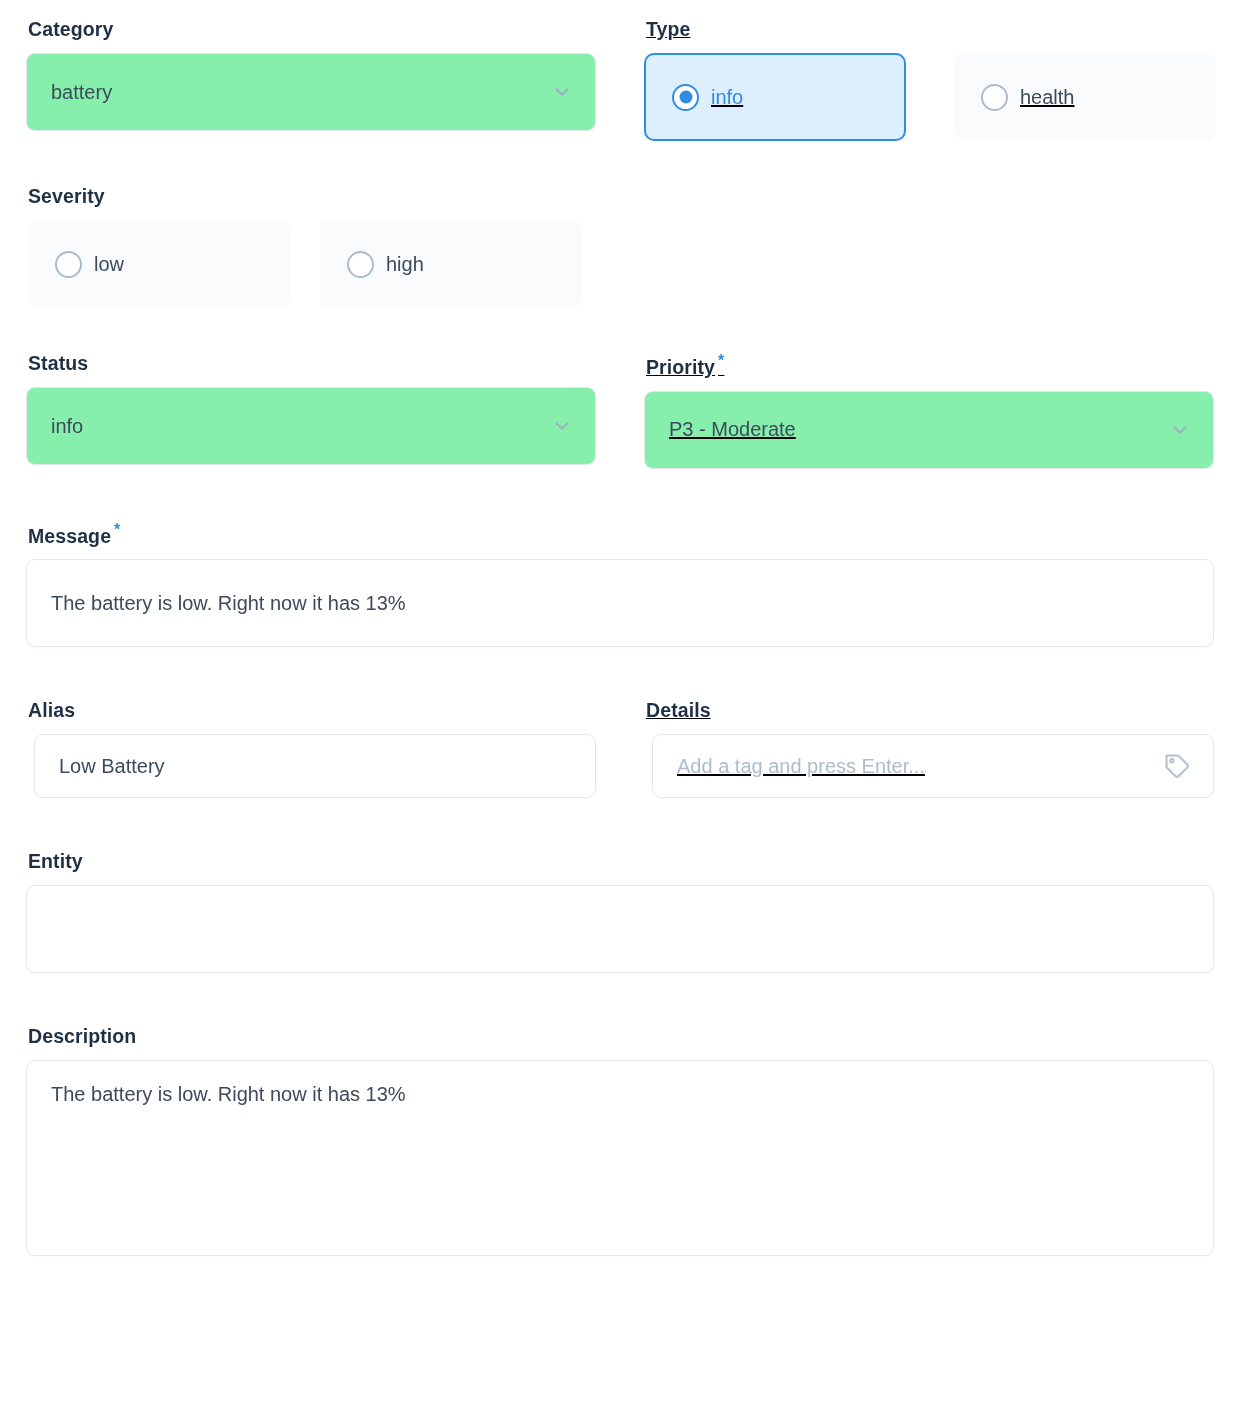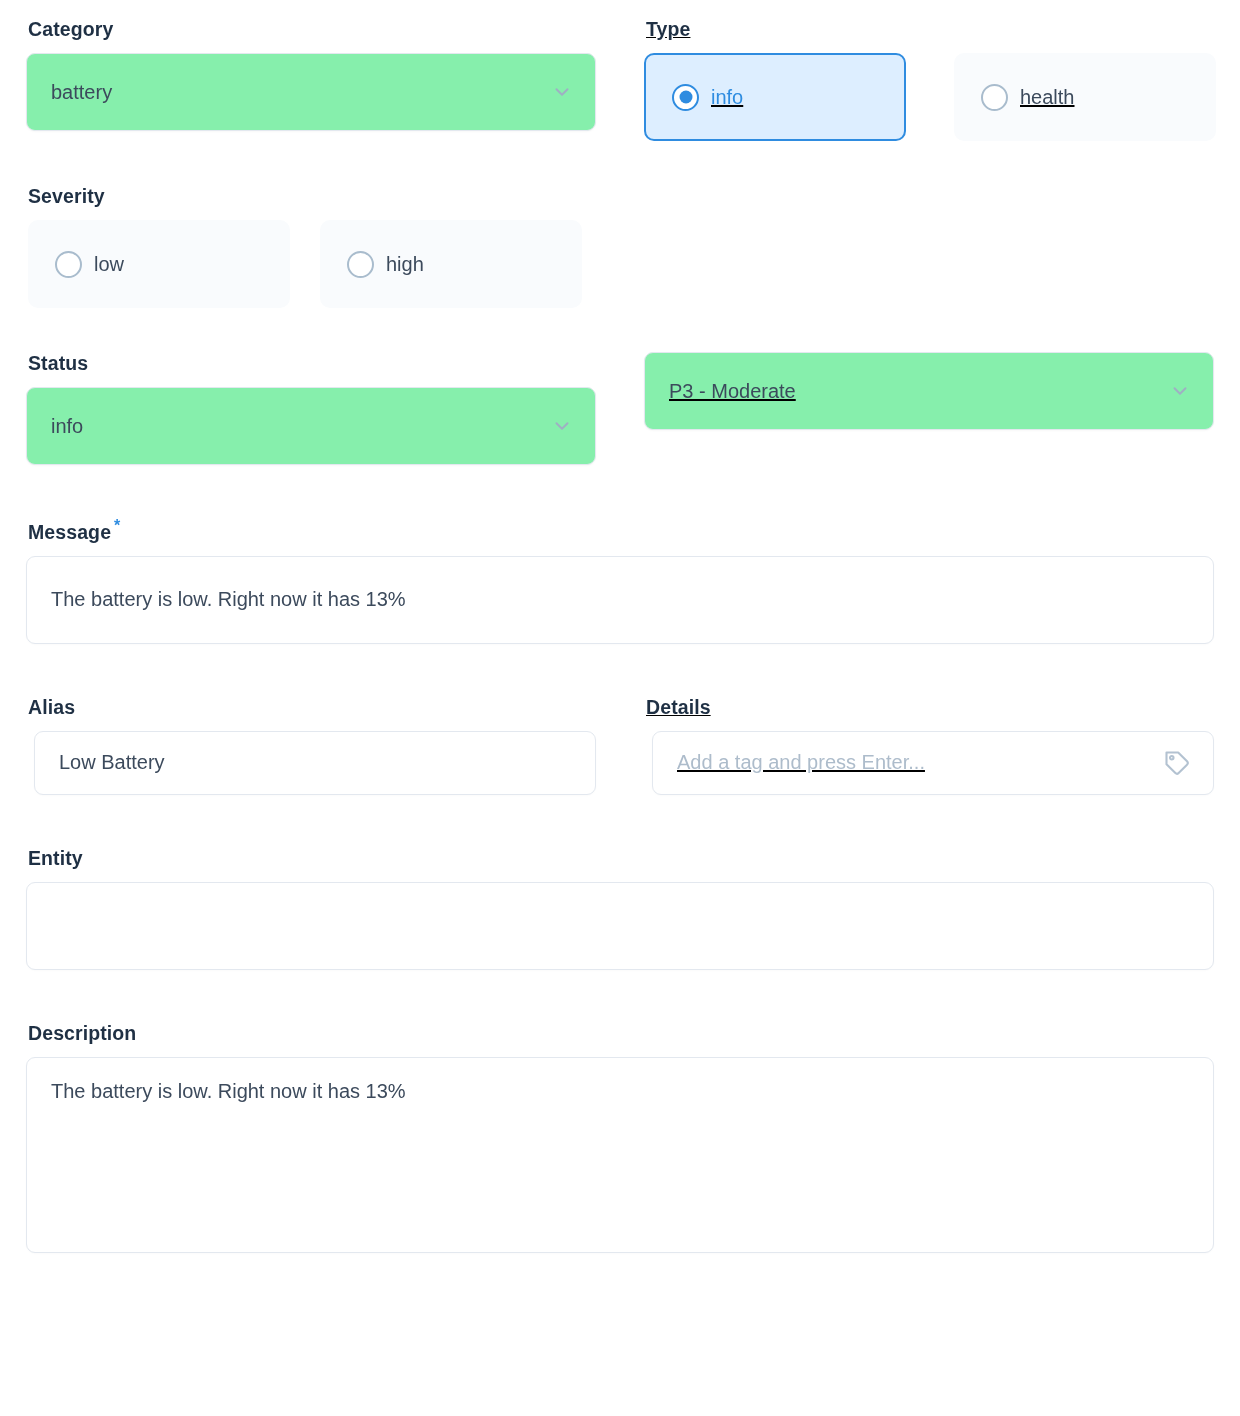--- a/index.html
+++ b/index.html
@@ -223,20 +223,21 @@
         <span class="value">info</span>
         <span class="chev">
           <svg viewBox="0 0 24 24" width="22" height="22" fill="none" stroke="currentColor" stroke-width="2.2" stroke-linecap="round" stroke-linejoin="round">
               <polyline points="6 9 12 15 18 9"></polyline>
             </svg>
         </span>
       </div>
     </div>
 
     <div class="col-right field">
+      <span class="label"><span>Priority</span><span class="req">*</span></span>
       <div class="select">
         <span class="value">P3 - Moderate</span>
         <span class="chev">
           <svg viewBox="0 0 24 24" width="22" height="22" fill="none" stroke="currentColor" stroke-width="2.2" stroke-linecap="round" stroke-linejoin="round">
               <polyline points="6 9 12 15 18 9"></polyline>
             </svg>
         </span>
       </div>
     </div>
   </div>

